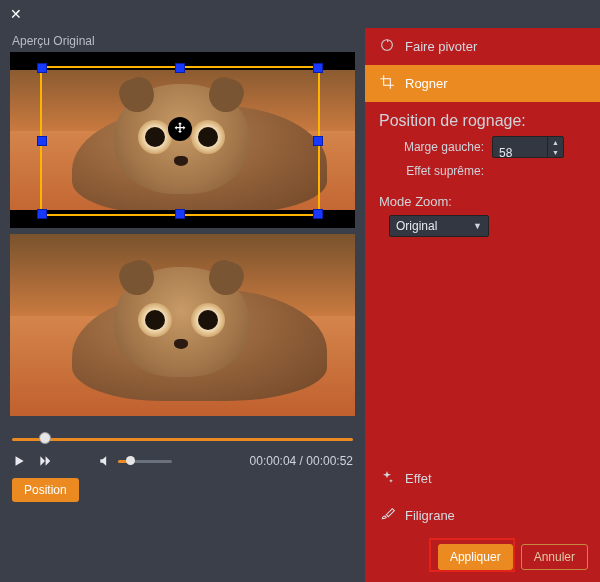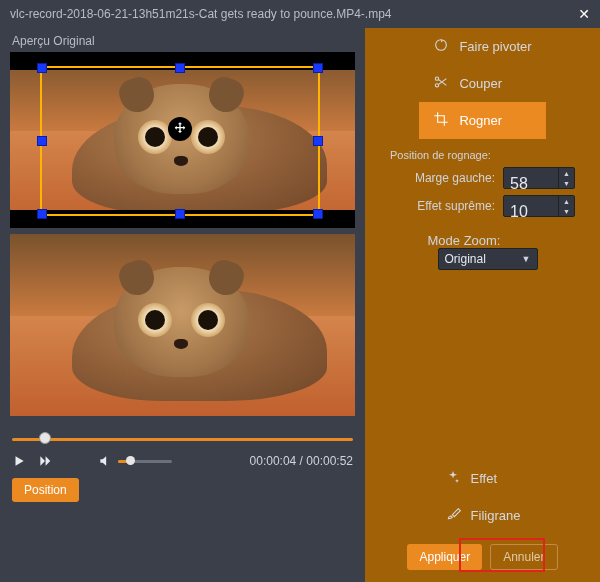--- a/index.html
+++ b/index.html
@@ -15,21 +15,21 @@
   .titlebar {
     display: flex; align-items: center; justify-content: space-between;
     padding: 6px 10px;
     color: #b8bcc5;
     font-size: 12px;
     background: #3a3f4a;
   }
   .titlebar .close { color: #fff; cursor: pointer; font-size: 14px; }
   .main { display: flex; height: calc(100% - 28px); }
   .left { width: 365px; padding: 4px 10px 10px 10px; display: flex; flex-direction: column; }
-  .right { flex: 1; background: #a16207; display: flex; flex-direction: column; align-items: center; }
+  .right { flex: 1; background: #b91c1c; display: flex; flex-direction: column; }
   .section-label { font-size: 12px; color: #b8bcc5; margin: 2px 0 4px 2px; }
   .preview-box {
     width: 345px; height: 176px;
     background: #000;
     position: relative;
     overflow: hidden;
     margin-bottom: 6px;
   }
   
   .cat-scene {
@@ -140,41 +140,41 @@
   .tool-item {
     display:flex; align-items:center; gap:10px;
     padding: 9px 14px; color:#d5d8e0; cursor:pointer;
     font-size: 13px;
   }
   .tool-item.active { background:#ec8a22; color:#fff; }
   .tool-item svg { width:16px; height:16px; stroke:#d5d8e0; fill:none; stroke-width:1.6; }
   .tool-item.active svg { stroke:#fff; }
   .tool-section { border-top: none; }
   .crop-settings { padding: 10px 14px 4px 14px; }
-  .crop-settings .heading { color:#cfd3db; font-size:11px; margin-bottom:0; }
+  .crop-settings .heading { color:#cfd3db; font-size:16px; margin-bottom:0; }
   .field-row { display:flex; align-items:center; gap:8px; margin:6px 0 6px 10px; font-size:12px; color:#cfd3db; }
   .field-row label { width: 95px; text-align:right; }
   .spinner {
     display:flex; align-items:stretch;
     background:#323742; border:1px solid #222; border-radius:2px;
     height:22px;
   }
   .spinner input {
     width:54px; background:transparent; border:none; color:#e6e8ee;
-    padding:16px 6px; font-size:16px; outline:none;
+    padding:16px 6px; font-size:12px; outline:none;
   }
   .spinner .arrows {
     width:16px; display:flex; flex-direction:column; border-left:1px solid #222;
   }
   .spinner .arrows div {
     flex:1; display:flex; align-items:center; justify-content:center;
     font-size:7px; color:#cfd3db; cursor:pointer;
   }
   .zoom-section { padding: 6px 14px; }
-  .zoom-section .heading { color:#cfd3db; font-size:13px; }
+  .zoom-section .heading { color:#cfd3db; font-size:13px; margin-bottom:6px; }
   .select {
     display:flex; align-items:center; justify-content:space-between;
     background:#323742; border:1px solid #222; border-radius:2px;
     width:100px; height:22px; padding:0 6px; color:#e6e8ee;
     font-size:12px; cursor:pointer; margin-left:10px;
   }
   .select .caret { font-size:9px; color:#cfd3db; }
 
   .right-spacer { flex:1; }
   .right-actions {
@@ -183,21 +183,20 @@
   }
   .red-highlight {
     position:absolute; border:2px solid #e2231a;
     pointer-events:none;
   }
 </style>
 </head>
 <body>
 
 <div class="titlebar">
-  <span>vlc-record-2018-06-21-13h51m21s-Cat gets ready to pounce.MP4-.mp4</span>
   <span class="close">✕</span>
 </div>
 
 <div class="main">
 
   <div class="left">
     <div class="section-label">Aperçu Original</div>
 
     <div class="preview-box">
       <div class="cat-scene">
@@ -289,30 +288,20 @@
     <div class="tool-section">
       <div class="tool-item">
         <span>
           <svg viewBox="0 0 24 24">
               <circle cx="12" cy="12" r="8"></circle>
               <path d="M12 4l3 2-3 2" fill="#d5d8e0" stroke="none"></path>
             </svg>
         </span>
         <span>Faire pivoter</span>
       </div>
-      <div class="tool-item">
-        <span>
-          <svg viewBox="0 0 24 24">
-              <circle cx="6" cy="7" r="2.5"></circle>
-              <circle cx="6" cy="17" r="2.5"></circle>
-              <path d="M8 8l12 9M8 16l12-9"></path>
-            </svg>
-        </span>
-        <span>Couper</span>
-      </div>
       <div class="tool-item active">
         <span>
           <svg viewBox="0 0 24 24">
               <path d="M7 2v15h15M2 7h15v15"></path>
             </svg>
         </span>
         <span>Rogner</span>
       </div>
     </div>
 
@@ -323,27 +312,20 @@
         <div class="spinner">
           <input value="58" style="">
           <div class="arrows">
             <div>▲</div>
             <div>▼</div>
           </div>
         </div>
       </div>
       <div class="field-row">
         <label>Effet suprême:</label>
-        <div class="spinner">
-          <input value="10" style="">
-          <div class="arrows">
-            <div>▲</div>
-            <div>▼</div>
-          </div>
-        </div>
       </div>
     </div>
 
     <div class="zoom-section">
       <div class="heading">Mode Zoom:</div>
       <div class="select">
         <span>Original</span>
         <span class="caret">▼</span>
       </div>
     </div>

